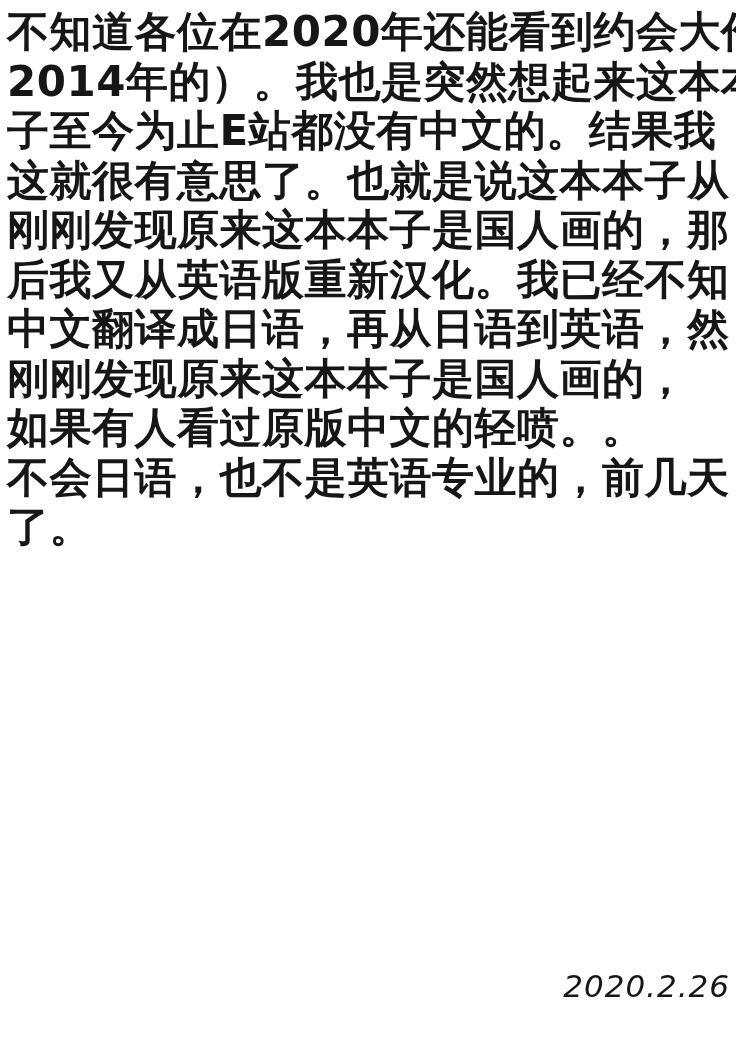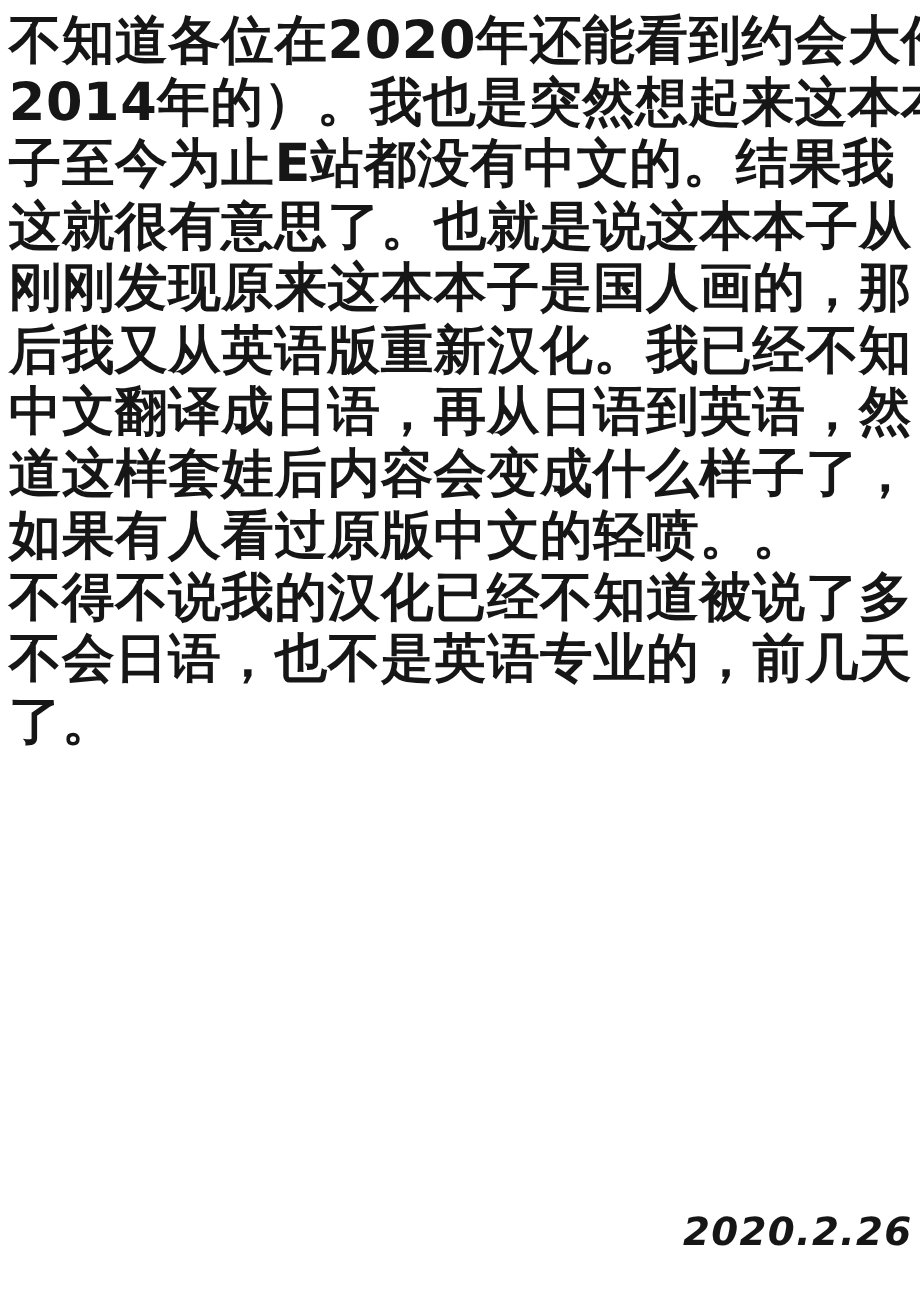--- a/index.html
+++ b/index.html
@@ -27,39 +27,38 @@
     font-weight: 700;
     color: #161616;
     letter-spacing: 0.5px;
     white-space: nowrap;
   }
   .date {
     position: absolute;
     top: 968px;
     right: 6px;
     font-size: 31px;
-    font-weight: 700;
+    font-weight: 400;
     font-style: italic;
     color: #161616;
     letter-spacing: 1px;
     margin-left: 47px;
   }
 </style>
 </head>
 <body>
 
 <div class="page">
   <div class="text-block">
     <div class="line">不知道各位在2020年还能看到约会大作</div>
     <div class="line">2014年的）。我也是突然想起来这本本</div>
     <div class="line">子至今为止E站都没有中文的。结果我</div>
     <div class="line">这就很有意思了。也就是说这本本子从</div>
     <div class="line">刚刚发现原来这本本子是国人画的，那</div>
     <div class="line">后我又从英语版重新汉化。我已经不知</div>
     <div class="line">中文翻译成日语，再从日语到英语，然</div>
-    <div class="line">道这样套娃后内容会变成什么样子了，</div>
+    <div class="line">刚刚发现原来这本本子是国人画的，</div>
     <div class="line">如果有人看过原版中文的轻喷。。</div>
-    <div class="line">不得不说我的汉化已经不知道被说了多</div>
     <div class="line">不会日语，也不是英语专业的，前几天</div>
     <div class="line">了。</div>
   </div>
   <div class="date">2020.2.26</div>
 </div>
 
 </body></html>

